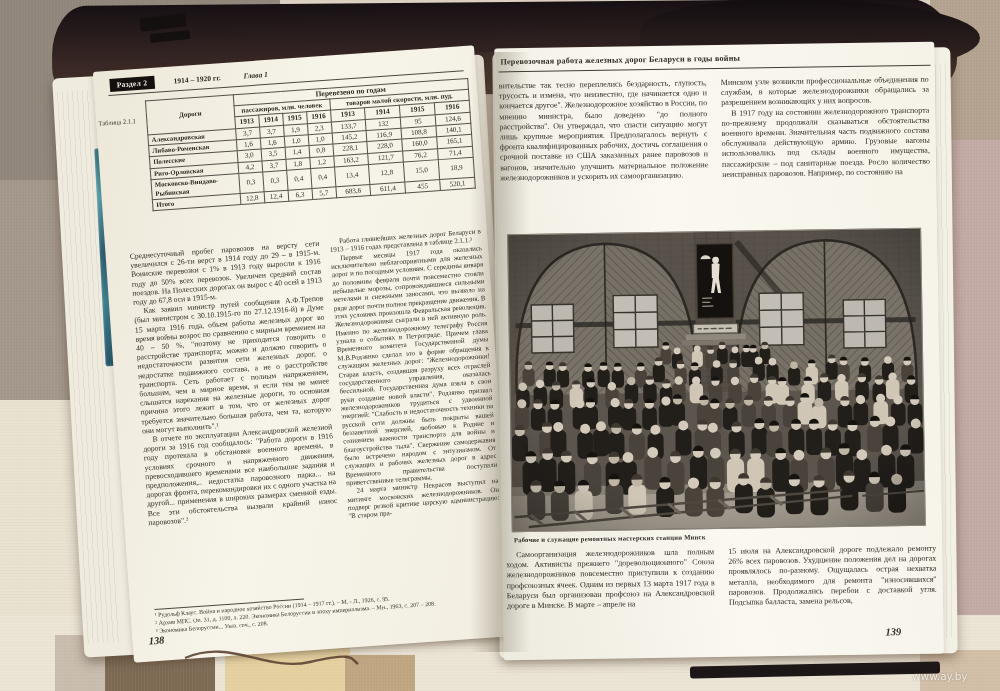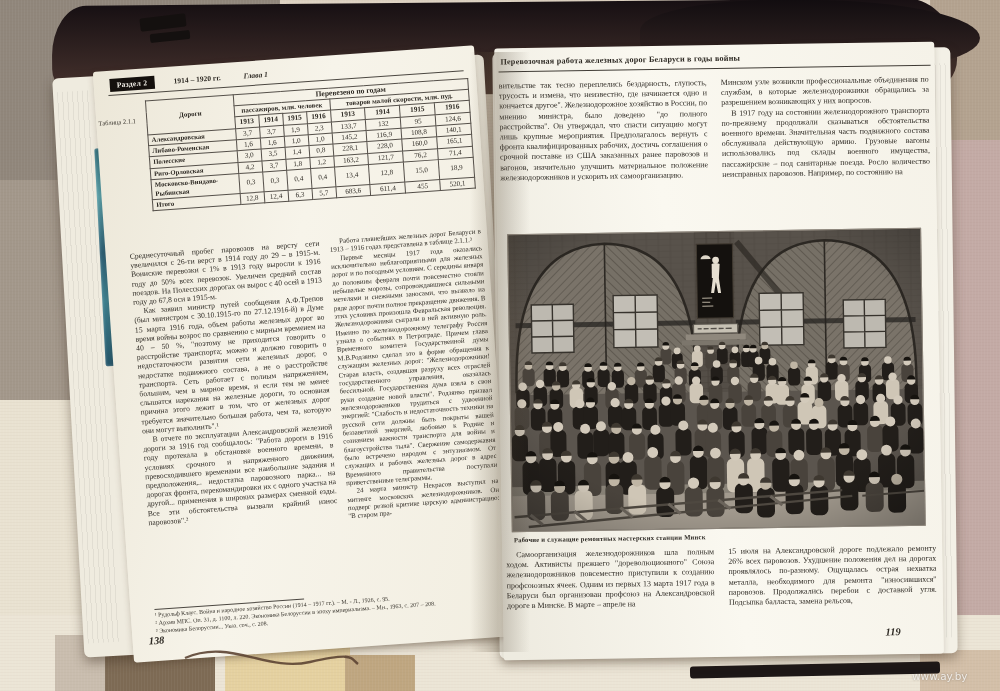--- a/index.html
+++ b/index.html
@@ -772,21 +772,21 @@
 
     <div id="r-cols-bottom" class="cols">
       <div class="col btxt">
         <div class="para">Самоорганизация железнодорожников шла полным ходом. Активисты прежнего "дореволюционного" Союза железнодорожников повсеместно приступили к созданию профсоюзных ячеек. Одним из первых 13 марта 1917 года в Беларуси был организован профсоюз на Александровской дороге в Минске. В марте – апреле на</div>
       </div>
       <div class="col btxt">
         <div class="para noind">15 июля на Александровской дороге подлежало ремонту 26% всех паровозов. Ухудшение положения дел на дорогах проявлялось по-разному. Ощущалась острая нехватка металла, необходимого для ремонта "износившихся" паровозов. Продолжались перебои с доставкой угля. Подсыпка балласта, замена рельсов,</div>
       </div>
     </div>
 
-    <div class="pagenum" style="left:382px;top:584px;">119</div>
+    <div class="pagenum" style="left:382px;top:584px;">139</div>
   </div>
 
   <div id="gutter-shadow"></div>
 
   <svg id="thread" width="200" height="50" viewBox="0 0 200 50">
     <path d="M15,28 C60,8 95,42 140,32 S180,28 188,34" fill="none" stroke="#5c4433" stroke-width="2.4" opacity=".9"></path>
   </svg>
 
   <div id="watermark">www.ay.by</div>
 </div>

